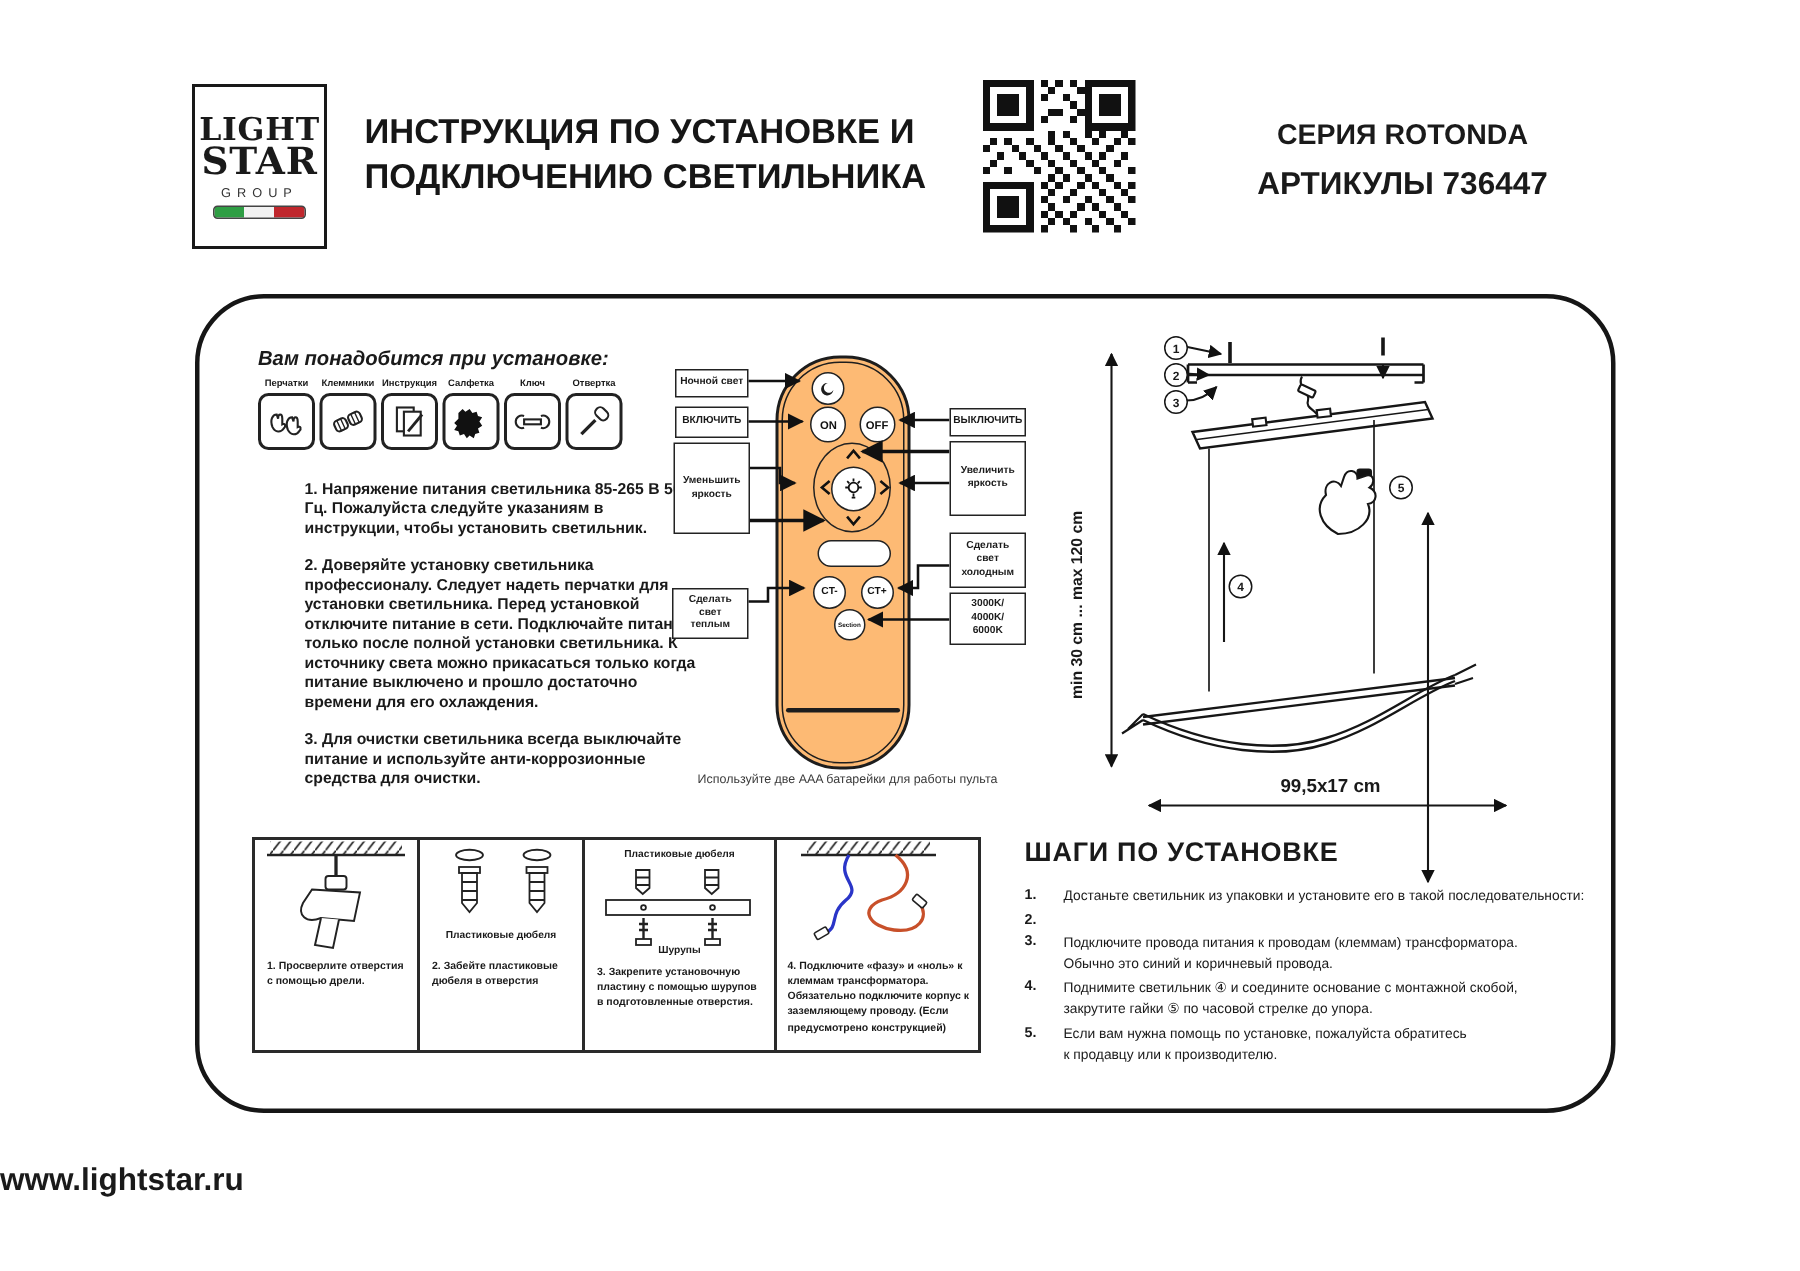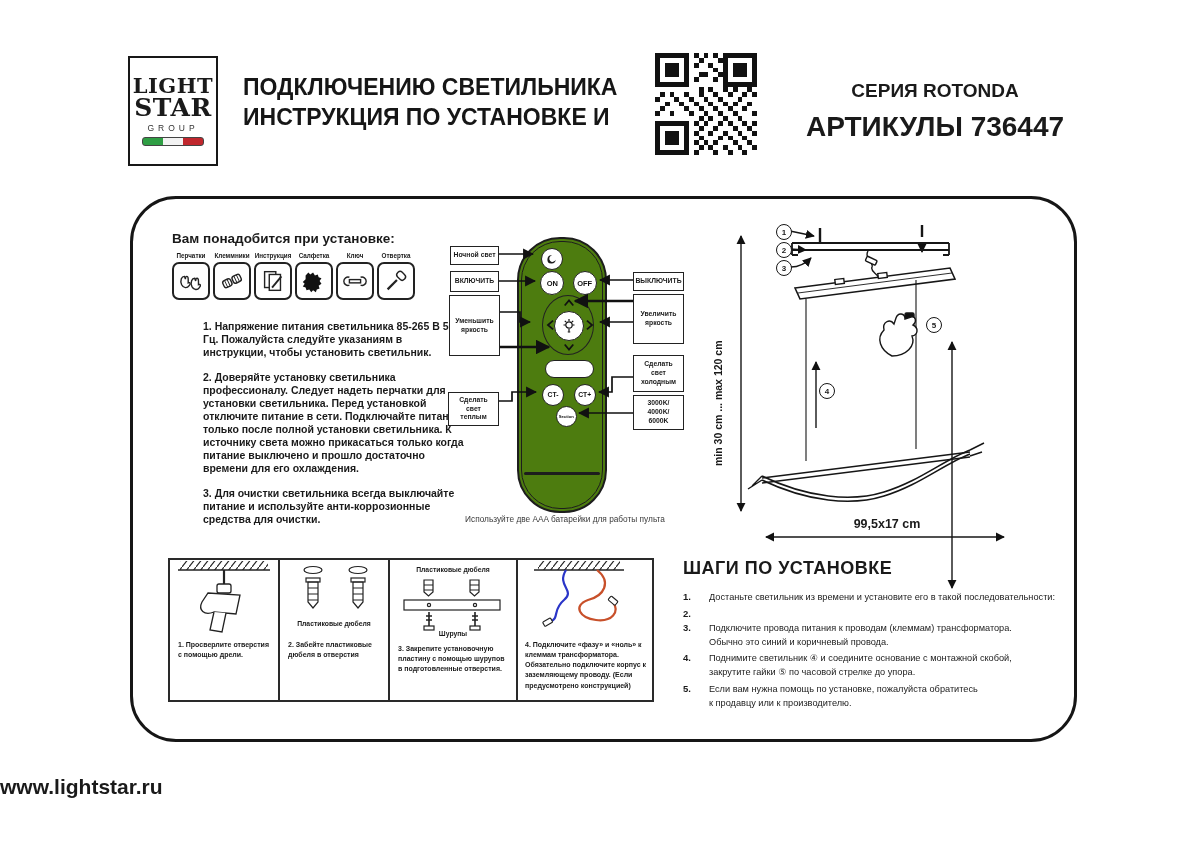--- a/index.html
+++ b/index.html
@@ -10,32 +10,32 @@
         background:#fff;display:flex;flex-direction:column;align-items:center;justify-content:center;}
   .logo .l1{font-family:"DejaVu Serif","Liberation Serif",serif;font-weight:bold;font-size:21px;line-height:.92;letter-spacing:.5px;}
   .logo .l2{font-family:"DejaVu Serif","Liberation Serif",serif;font-weight:bold;font-size:25px;line-height:.95;letter-spacing:.5px;}
   .logo .l3{font-size:8.5px;letter-spacing:4px;margin-top:3px;color:#333;}
   .flagbar{margin-top:4px;width:60px;height:7px;border:1px solid #444;border-radius:3px;
            background:linear-gradient(to right,#2f9e44 0 33%,#f2f2f2 33% 66%,#c0272d 66%);}
   .title{position:absolute;left:243px;top:72px;width:420px;font-size:23px;font-weight:bold;line-height:1.32;color:#161616;}
   .qr{position:absolute;left:655px;top:53px;width:102px;height:102px;}
   .series-block{position:absolute;left:790px;top:80px;width:290px;text-align:center;}
   .series{font-size:19px;font-weight:bold;}
-  .article{font-size:28px;font-weight:bold;margin-top:9px;}
+  .article{font-size:21px;font-weight:bold;margin-top:9px;}
   
   .panel{position:absolute;left:130px;top:196px;width:941px;height:540px;border:3px solid #161616;border-radius:46px;background:#fff;z-index:1;}
-  .needs-heading{position:absolute;left:172px;top:231px;font-size:13.5px;font-weight:bold;z-index:4;}
+  .needs-heading{position:absolute;left:172px;top:231px;font-size:13.5px;font-weight:bold;z-index:4;font-style:italic;}
   .tools{position:absolute;left:171px;top:252px;display:flex;gap:1px;z-index:4;}
   .tool{width:40px;display:flex;flex-direction:column;align-items:center;}
   .tool .tlabel{font-size:6.3px;font-weight:bold;height:10px;white-space:nowrap;}
   .tool .tbox{width:34px;height:34px;border:2px solid #222;border-radius:7px;display:flex;align-items:center;justify-content:center;background:#fff;}
   .paras{position:absolute;left:172px;top:320px;width:263px;font-size:10.5px;font-weight:bold;line-height:1.24;z-index:4;margin-left:31px;}
   .paras p{margin:0 0 12px 0;}
   
-  .rc-body{position:absolute;left:517px;top:237px;width:86px;height:272px;border:2px solid #1d1d1d;border-radius:43px;background:#4d7c0f;z-index:2;}
+  .rc-body{position:absolute;left:517px;top:237px;width:86px;height:272px;border:2px solid #1d1d1d;border-radius:43px;background:#fdba74;z-index:2;}
   .rc-body::after{content:"";position:absolute;inset:2px;border:1.5px solid #1d1d1d;border-radius:39px;pointer-events:none;}
   .rc-divider{position:absolute;left:5px;right:5px;bottom:36px;height:3px;background:#1d1d1d;border-radius:2px;}
   .rbtn{position:absolute;border:1.6px solid #222;border-radius:50%;background:#fff;display:flex;align-items:center;justify-content:center;
         font-weight:bold;color:#111;}
   .rpill{position:absolute;left:26px;top:121px;width:47px;height:16px;border:1.6px solid #222;border-radius:9px;background:#fff;}
   .dpad{position:absolute;left:23px;top:56px;width:50px;height:58px;border:1.6px solid #222;border-radius:50%;}
   .chev{position:absolute;width:13px;height:12px;display:flex;align-items:center;justify-content:center;}
   .rc-caption{position:absolute;left:440px;top:514px;width:250px;text-align:center;font-size:8.3px;color:#3a3a3a;z-index:4;}
   
   .lblbox{position:absolute;border:1.5px solid #222;background:#fff;display:flex;align-items:center;justify-content:center;
@@ -68,22 +68,22 @@
 <div class="page">
 
   <div class="logo">
     <div class="l1">LIGHT</div>
     <div class="l2">STAR</div>
     <div class="l3">GROUP</div>
     <div class="flagbar"></div>
   </div>
 
   <div class="title">
+    <div>ИНСТРУКЦИЯ ПО УСТАНОВКЕ И</div>
     <div>ПОДКЛЮЧЕНИЮ СВЕТИЛЬНИКА</div>
-    <div>ИНСТРУКЦИЯ ПО УСТАНОВКЕ И</div>
   </div>
 
   <svg class="qr" viewBox="0 0 21 21" shape-rendering="crispEdges">
     <rect x="0" y="0" width="21" height="21" fill="#fff"></rect>
     <g fill="#111">
       <rect x="0" y="0" width="7" height="7"></rect>
         <rect x="14" y="0" width="7" height="7"></rect>
         <rect x="0" y="14" width="7" height="7"></rect>
     </g>
     <g fill="#fff">
@@ -258,21 +258,21 @@
     </div>
     <div class="sbox" style="width:134px;">
       <div class="scaption" style="left:7px;top:80px;width:122px;">4. Подключите «фазу» и «ноль» к клеммам трансформатора. Обязательно подключите корпус к заземляющему проводу. (Если предусмотрено конструкцией)</div>
     </div>
   </div>
 
   <div class="inst-heading">ШАГИ ПО УСТАНОВКЕ</div>
   <div class="inst-list">
     <div class="inst-item">
       <div class="inst-num">1.</div>
-      <div class="inst-text">Достаньте светильник из времени и установите его в такой последовательности:</div>
+      <div class="inst-text">Достаньте светильник из упаковки и установите его в такой последовательности:</div>
     </div>
     <div class="inst-item">
       <div class="inst-num">2.</div>
     </div>
     <div class="inst-item">
       <div class="inst-num">3.</div>
       <div class="inst-text">Подключите провода питания к проводам (клеммам) трансформатора.
 Обычно это синий и коричневый провода.</div>
     </div>
     <div class="inst-item">

